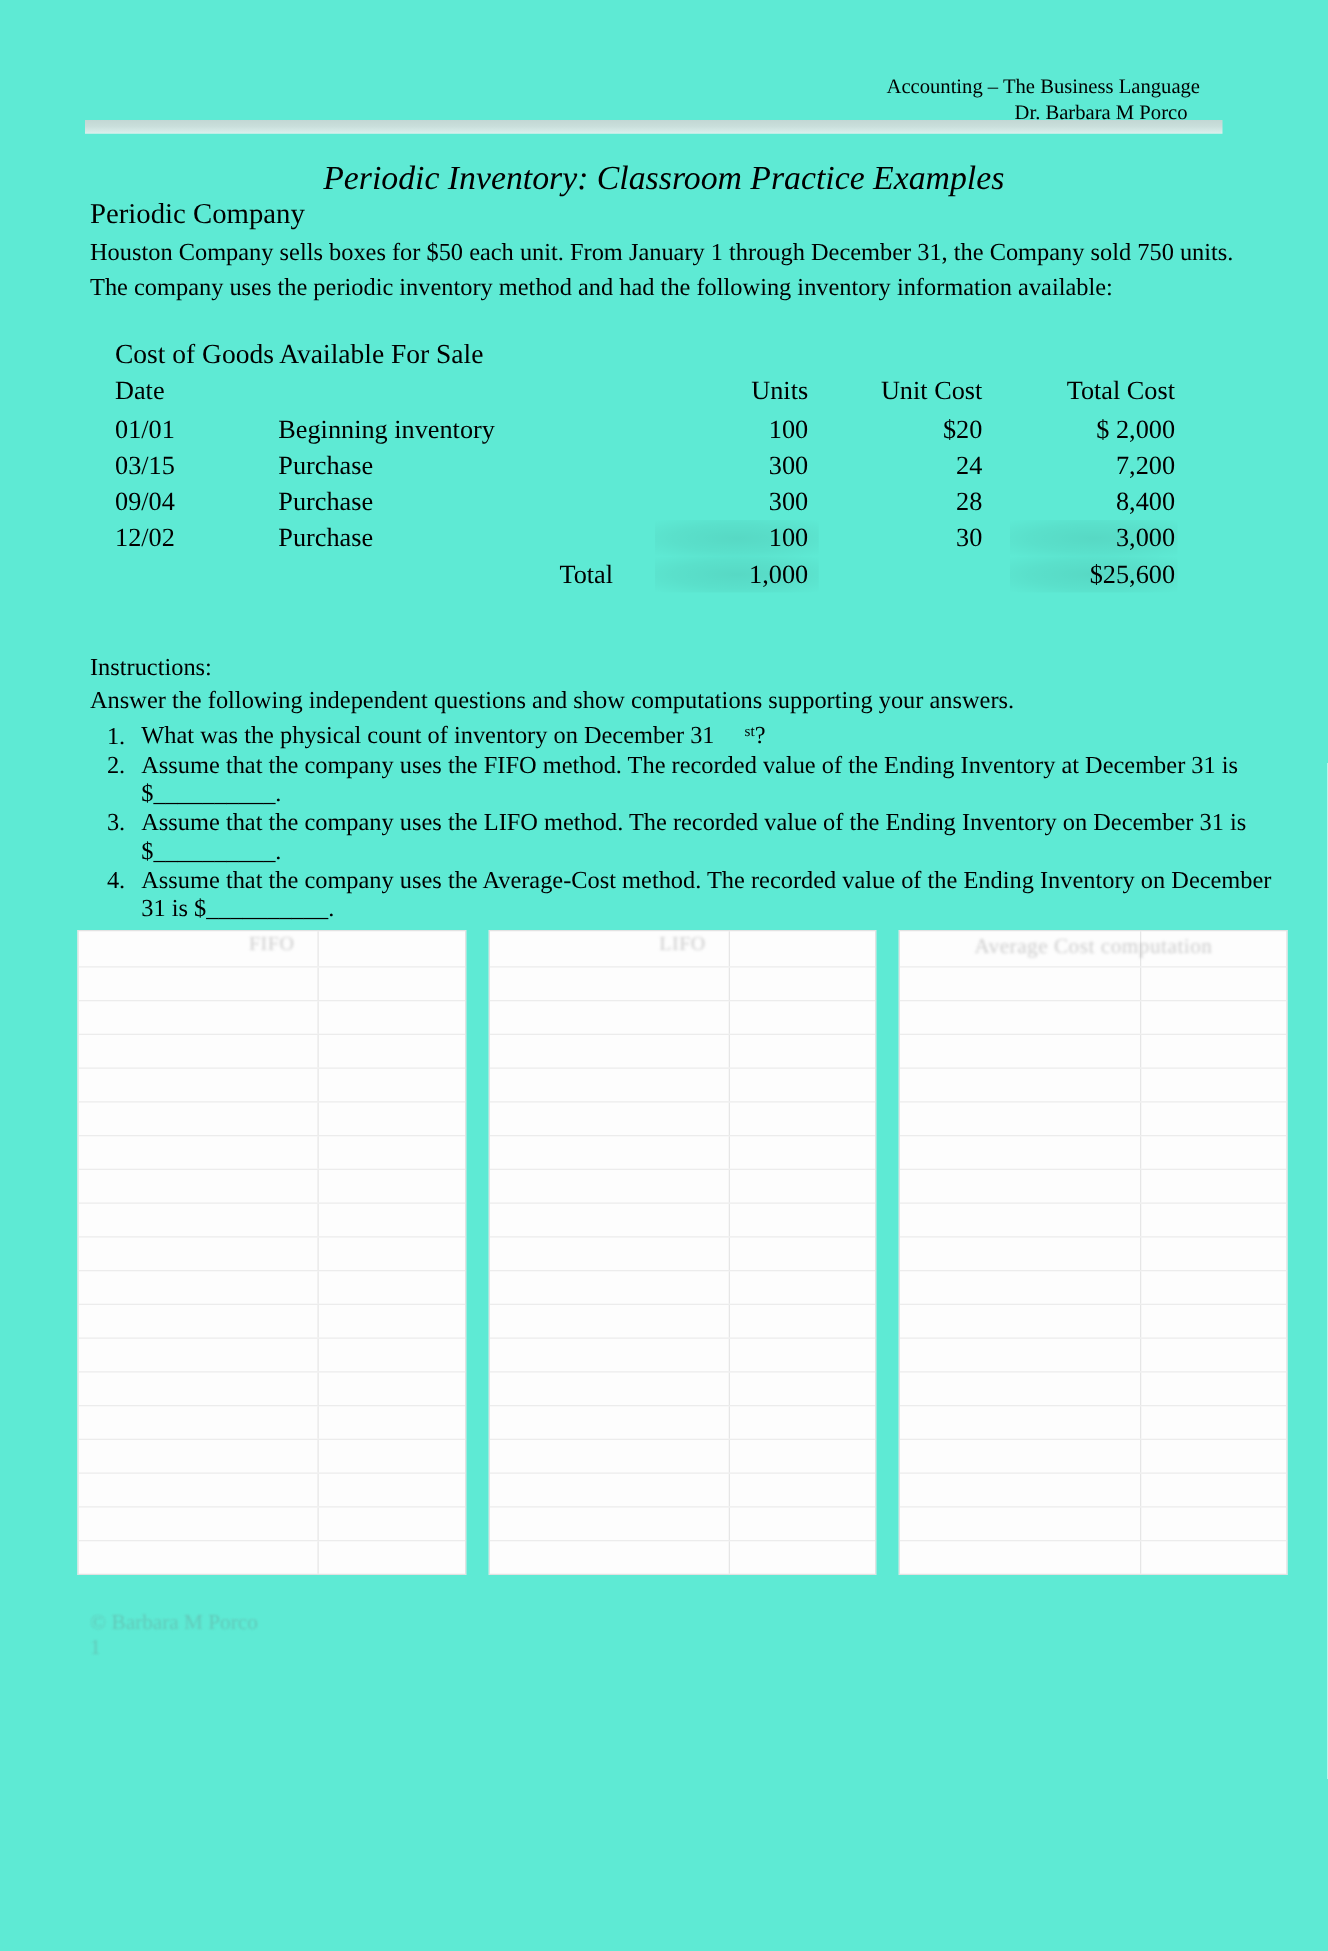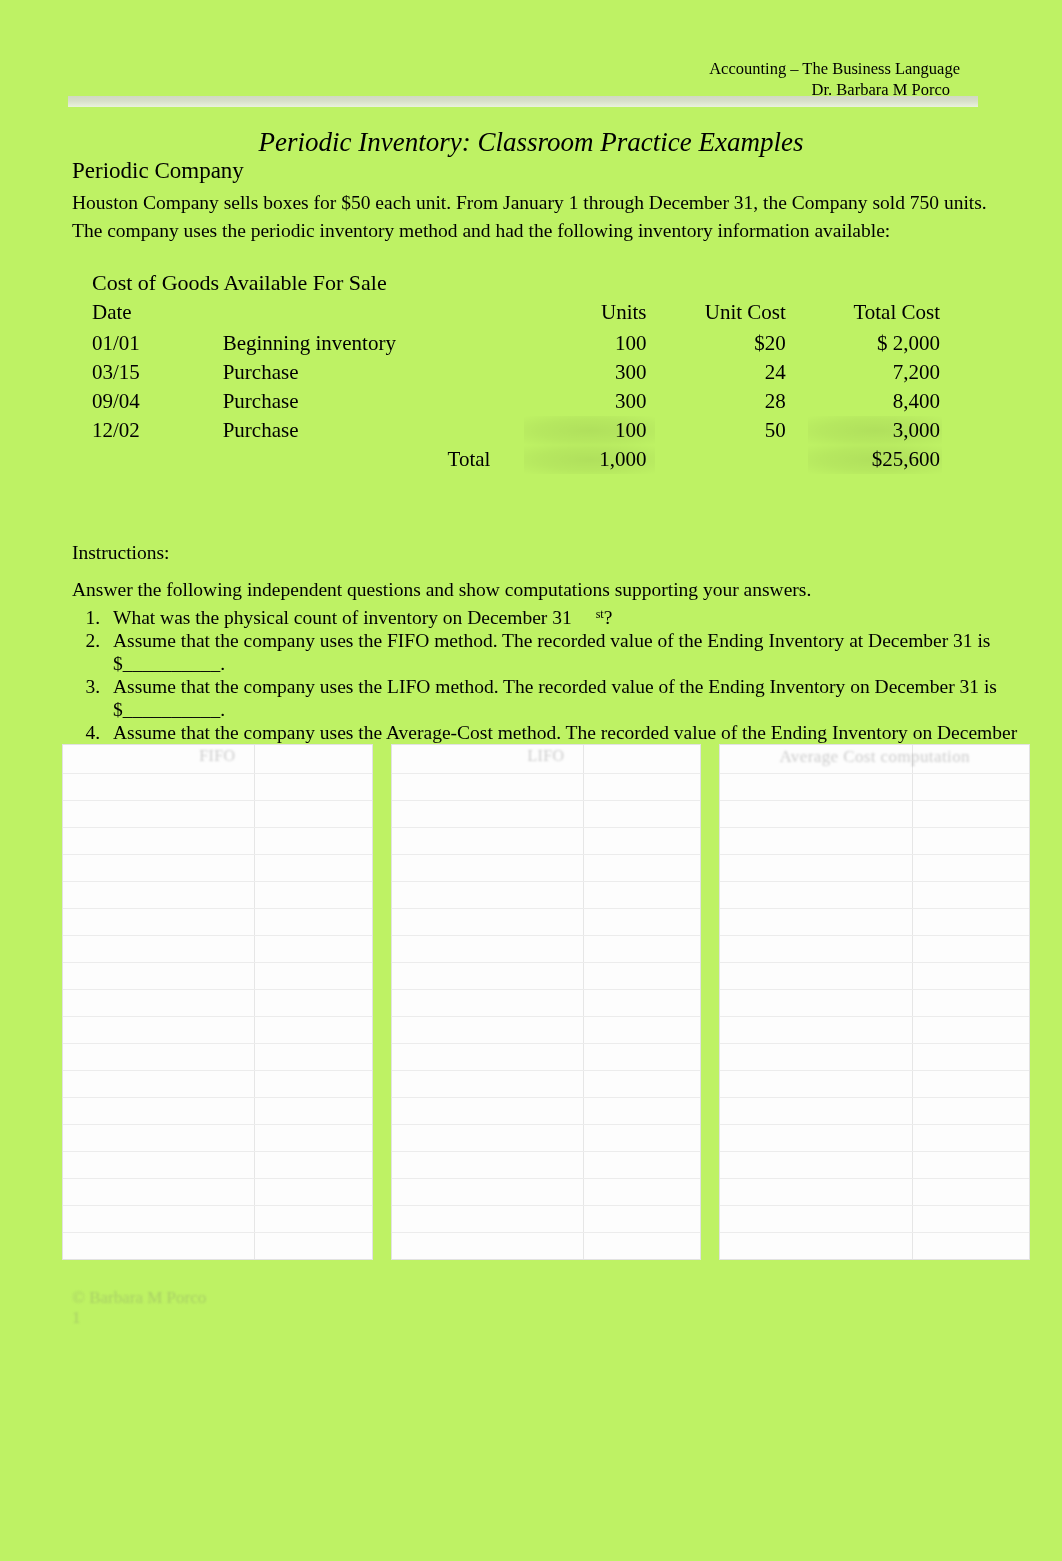--- a/index.html
+++ b/index.html
@@ -8,21 +8,21 @@
     background: #ffffff;
   }
   body {
     font-family: "Liberation Serif", "DejaVu Serif", serif;
     color: #000000;
   }
   .page {
     position: relative;
     width: 1062px;
     height: 1561px;
-    background: #bef264;
+    background: #5eead4;
     overflow: hidden;
   }
 
   
   .doc-header {
     position: absolute;
     top: 58px;
     left: 62px;
     right: 102px;
     text-align: right;
@@ -109,22 +109,22 @@
 
   
   .instructions {
     position: absolute;
     top: 522px;
     left: 72px;
     width: 948px;
     font-size: 19.5px;
     line-height: 23px;
   }
-  .instr-label { line-height: 25px; margin-top: 18px; }
-  .instr-lead  { line-height: 25px; margin-top: 12px; }
+  .instr-label { line-height: 25px; }
+  .instr-lead  { line-height: 25px; margin-top: 1px; }
   ol.qlist {
     margin: 0;
     padding: 0 0 0 33px;
     list-style: decimal;
   }
   ol.qlist li {
     margin: 0;
     padding-left: 8px;
     line-height: 22.5px;
     margin-top: 1px;
@@ -244,21 +244,21 @@
             <td class="c-date">09/04</td>
             <td class="c-desc">Purchase</td>
             <td class="c-units">300</td>
             <td class="c-cost">28</td>
             <td class="c-total">8,400</td>
           </tr>
           <tr>
             <td class="c-date">12/02</td>
             <td class="c-desc">Purchase</td>
             <td class="c-units shade">100</td>
-            <td class="c-cost">50</td>
+            <td class="c-cost">30</td>
             <td class="c-total shade">3,000</td>
           </tr>
           <tr>
             <td class="c-date"></td>
             <td class="c-desc tot-label">Total</td>
             <td class="c-units shade">1,000</td>
             <td class="c-cost"></td>
             <td class="c-total shade">$25,600</td>
           </tr>
         </tbody>

